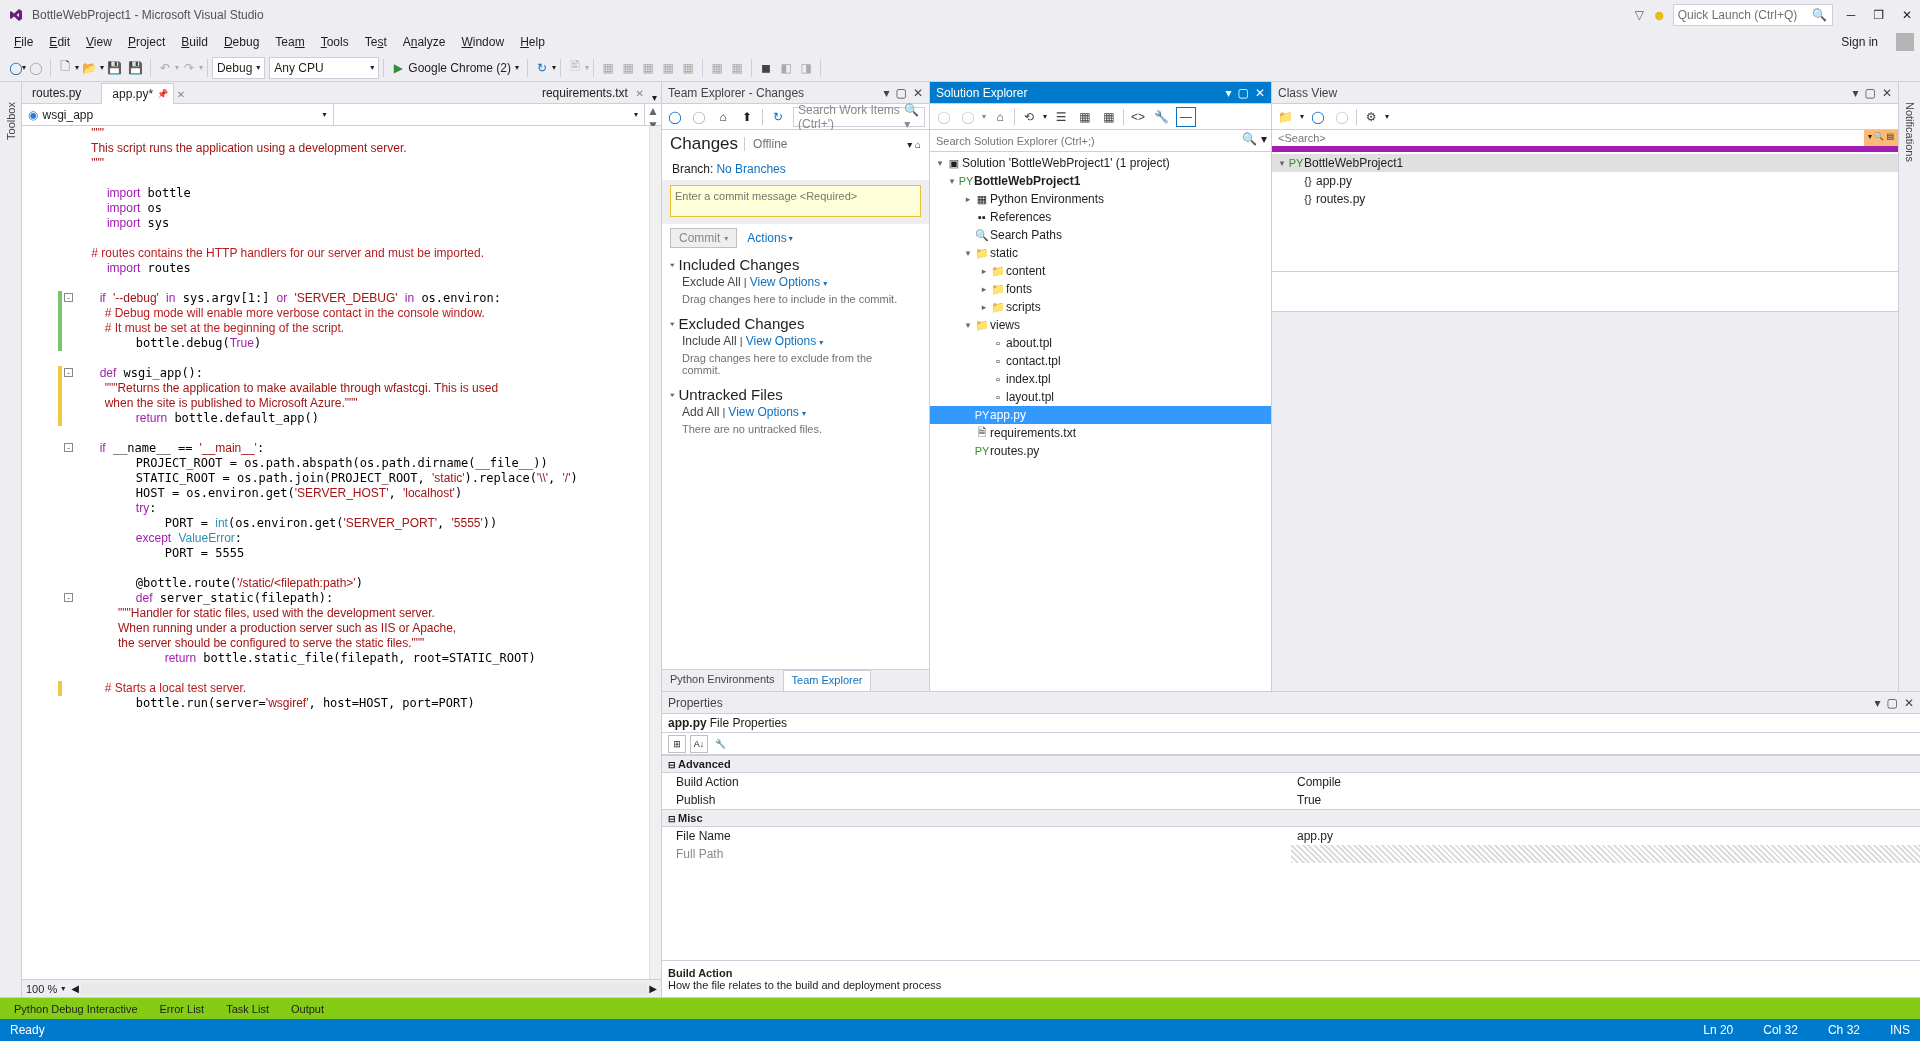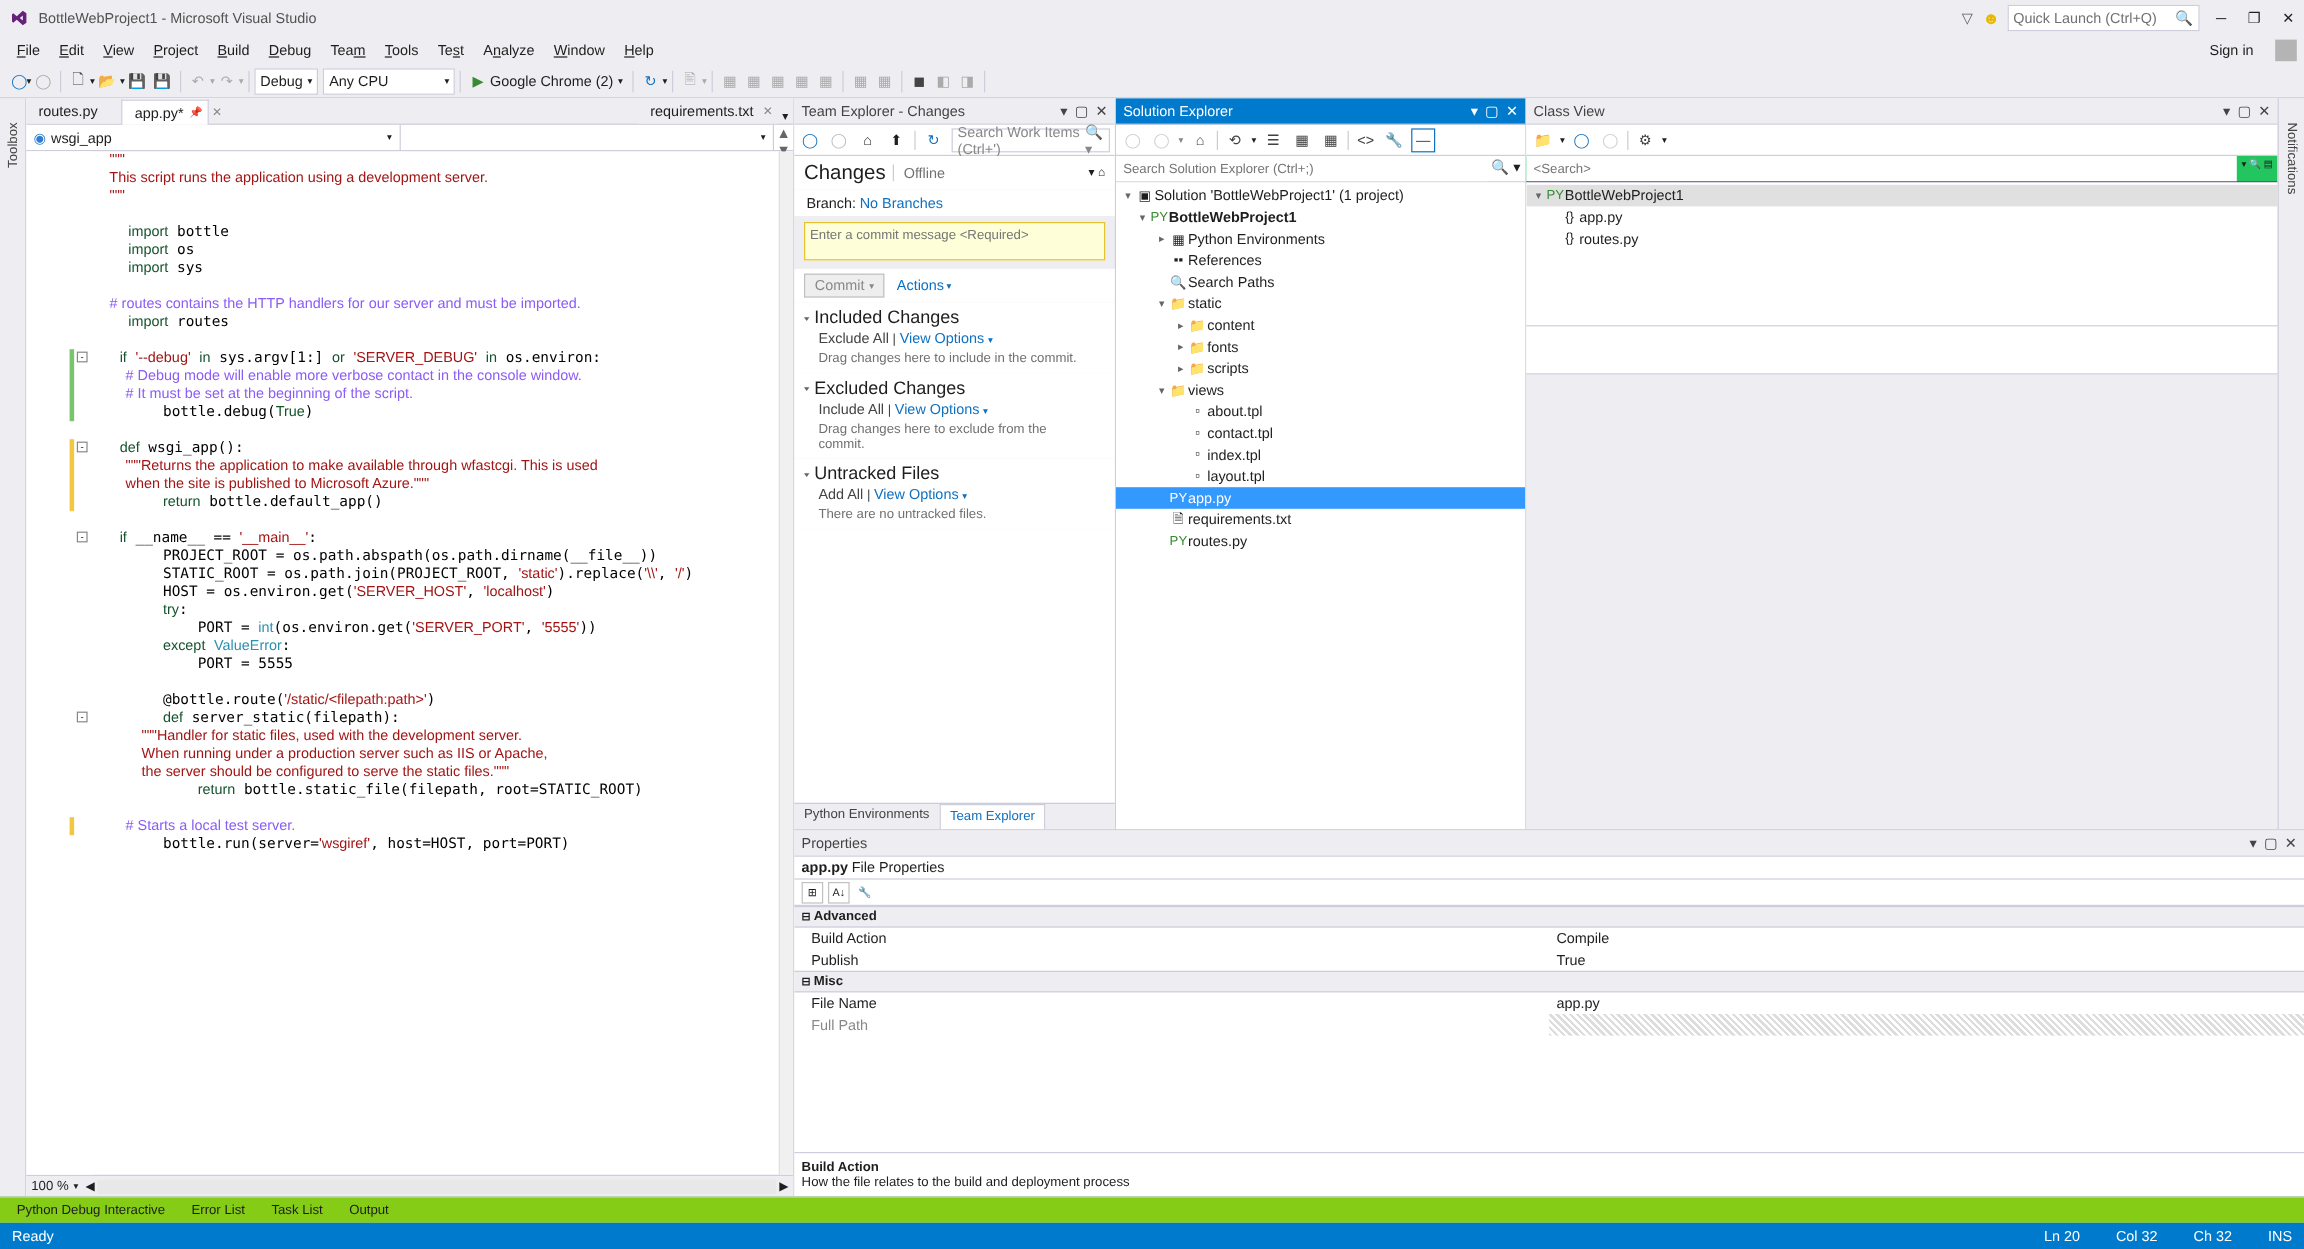--- a/index.html
+++ b/index.html
@@ -45,23 +45,23 @@
 .doc-tab .x { position:absolute; right:4px; font-size:10px; color:#888; }
 .doc-tab .pin { position:absolute; right:4px; font-size:9px; color:#888; }
 .nav-bar { height:22px; background:#fff; border-bottom:1px solid #cccedb; display:flex; }
 .nav-bar .nbox { flex:1; border-right:1px solid #cccedb; padding:2px 6px; font-size:11px; color:#1e1e1e; display:flex; align-items:center; }
 .nav-bar .nbox .gicon { color:#2d7dd2; margin-right:4px; }
 .code-area { flex:1; display:flex; position:relative; overflow:hidden; }
 .gutter { width:40px; background:#fff; border-right:0; }
 .outline-col { width:16px; background:#fff; position:relative; }
 .outline-col .om { position:absolute; left:2px; width:9px; height:9px; border:1px solid #888; font-size:8px; line-height:7px; text-align:center; cursor:pointer; }
 .code { flex:1; font-family: Consolas, monospace; font-size:12px; line-height:15px; white-space:pre; color:#000; padding:0; overflow:hidden; }
-.code .kw { color:#14532d; }
+.code .kw { color:#a21caf; }
 .code .str { color:#a31515; }
-.code .cm { color:#8b5cf6;text-align:right; }
+.code .cm { color:#b91c1c;text-align:right; }
 .code .builtin { color:#2b91af; }
 .cbar-y { position:absolute; left:36px; width:4px; background:#f2c744; }
 .cbar-g { position:absolute; left:36px; width:4px; background:#7cc36e; }
 .zoom-row { height:18px; background:#eeeef2; display:flex; align-items:center; padding:0 4px; border-top:1px solid #cccedb; }
 .zoom-row .zsel { font-size:11px; }
 
 
 .panel { display:flex; flex-direction:column; background:#eeeef2; }
 .panel-title { height:22px; background:#eeeef2; color:#444; display:flex; align-items:center; padding:0 6px; font-size:11px; border-bottom:1px solid #cccedb; }
 .panel-title.active { background:#007acc; color:#fff; }
@@ -112,21 +112,21 @@
 .props .pcat::before { content:"⊟ "; font-size:9px; }
 .props .prow { display:flex; font-size:11px; }
 .props .prow .pk { width:50%; padding:2px 14px; }
 .props .prow .pv { width:50%; padding:2px 6px; }
 .props .prow.dim { color:#888; }
 .props .pdesc { border-top:1px solid #cccedb; padding:6px; }
 .props .pdesc .pdh { font-weight:bold; font-size:11px; }
 .props .pdesc .pdb { font-size:11px; }
 
 
-.cv-search { height:22px; display:flex; background:#22c55e; border-bottom:1px solid #a21caf; }
+.cv-search { height:22px; display:flex; background:#fdba74; border-bottom:6px solid #a21caf; }
 .cv-search input { flex:1; border:none; padding:0 6px; font-size:11px; }
 
 
 .bottom-status-tabs { height:22px; background:#84cc16; border-top:1px solid #cccedb; display:flex; align-items:center; padding:0 4px; gap:2px; }
 .bottom-status-tabs .bst { padding:2px 10px; font-size:11px; cursor:pointer; }
 
 
 .statusbar { height:22px; background:#007acc; color:#fff; display:flex; align-items:center; padding:0 10px; font-size:11px; }
 .statusbar .sbr { margin-left:auto; display:flex; gap:30px; }
 

